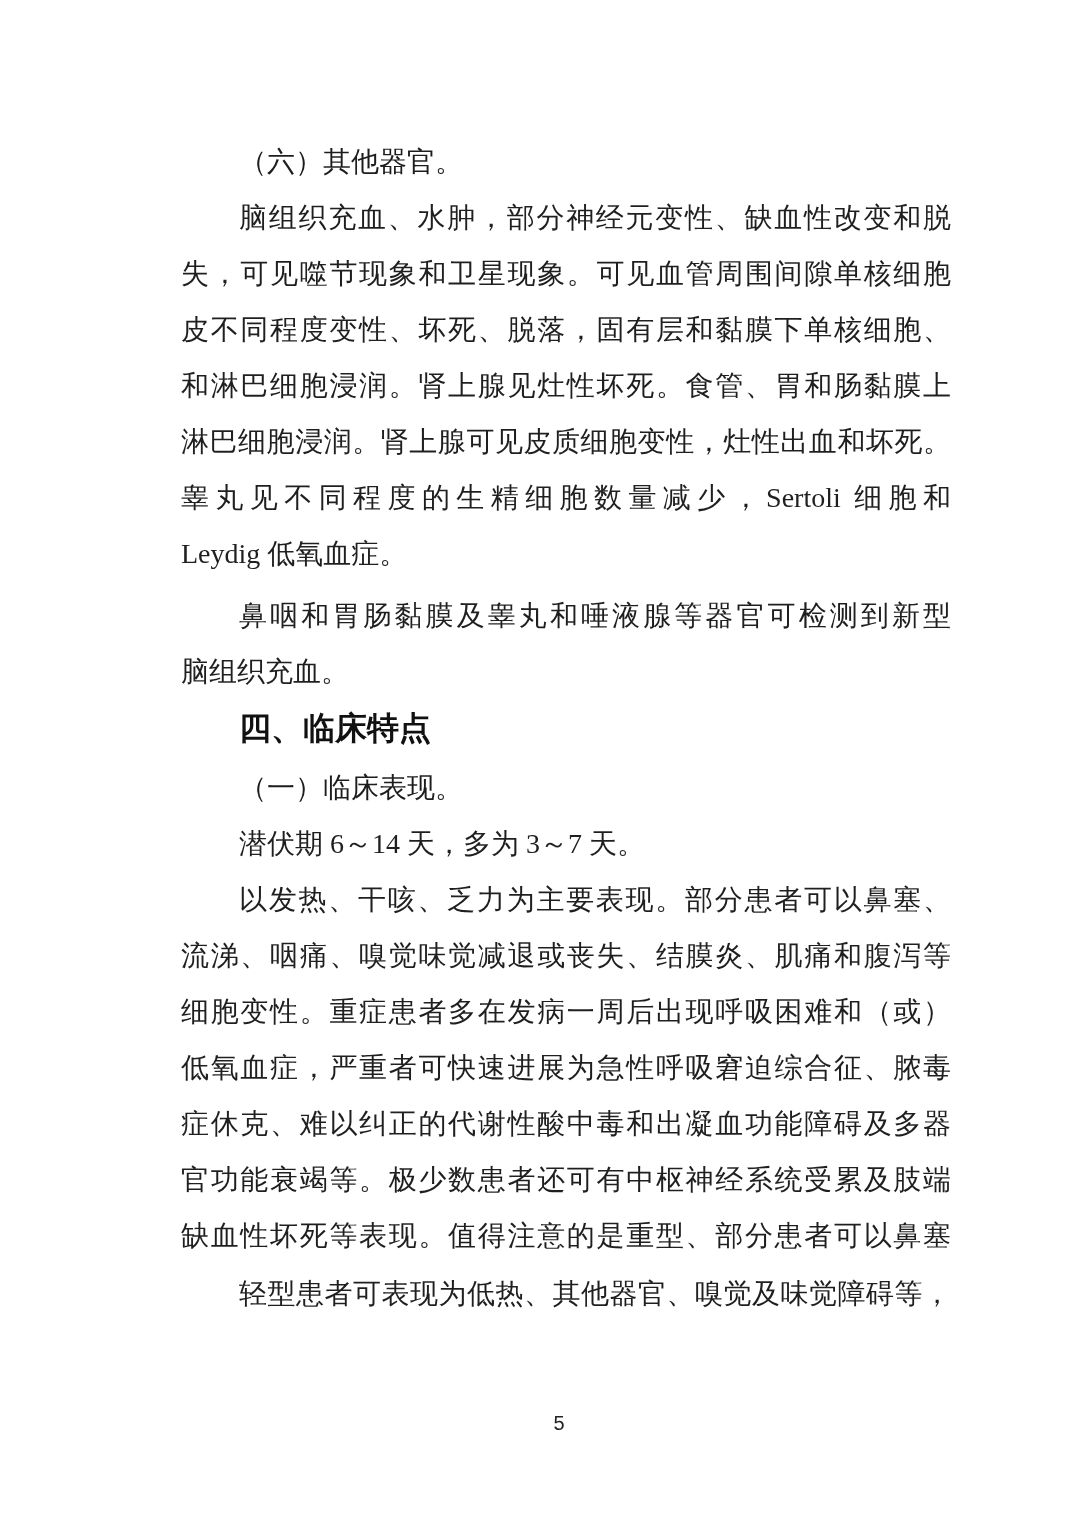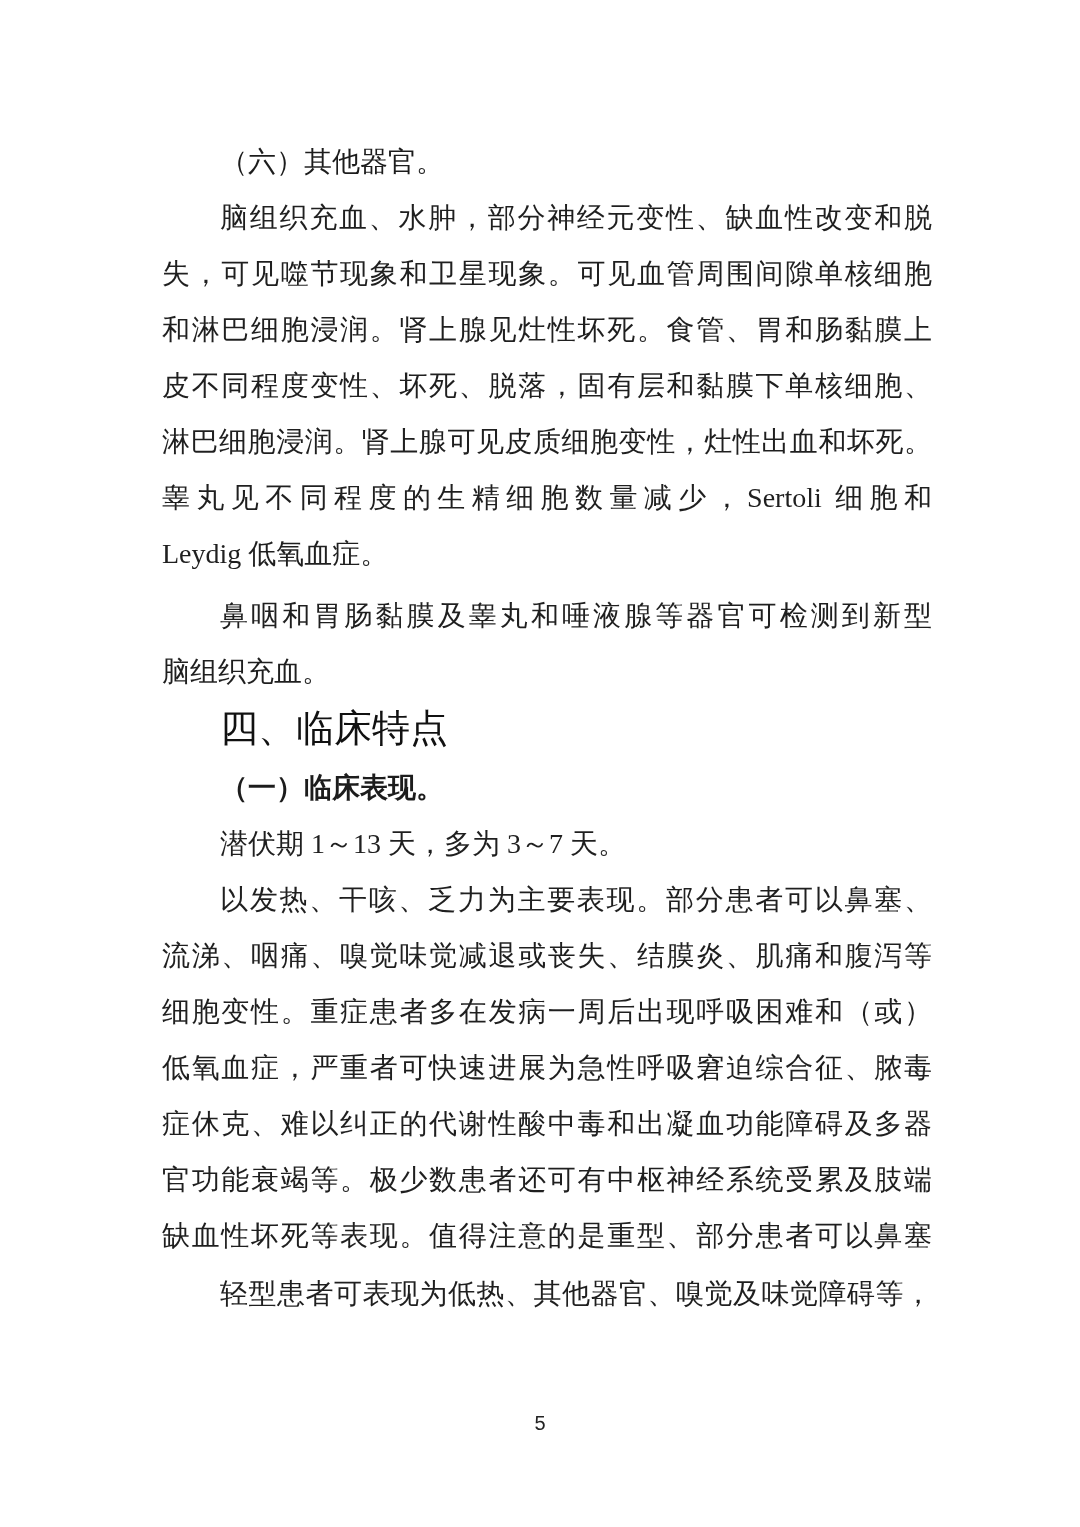--- a/index.html
+++ b/index.html
@@ -11,20 +11,21 @@
     height: 1527px;
     background: #ffffff;
     position: relative;
     overflow: hidden;
     font-family: "Liberation Serif", "DejaVu Serif", serif;
   }
   .page {
     position: absolute;
     inset: 0;
     background: #ffffff;
+    margin-left: 19px;
   }
   .text-block {
     position: absolute;
     left: 162px;
     top: 134px;
     width: 770px;
     font-size: 28px;
     line-height: 56px;
     color: #1f1f1f;
     letter-spacing: 0;
@@ -38,26 +39,26 @@
   }
   .line.indent {
     text-indent: 58px;
   }
   .line.sub {
     
     color: #1c1c1c;
   }
   .line.heading {
     font-family: "Liberation Sans", "DejaVu Sans", sans-serif;
-    font-weight: 400;
-    font-size: 38px;
+    font-weight: 700;
+    font-size: 32px;
     color: #111111;
   }
   .gap6 { margin-top: 6px; }
-  .gap4 { margin-top: 4px; font-weight: bold; }
+  .gap4 { margin-top: 4px; }
   .gap2 { margin-top: 2px; }
   .footer {
     position: absolute;
     left: 0;
     top: 1412px;
     width: 1080px;
     text-align: center;
   }
   .page-num {
     font-family: "Liberation Sans", "DejaVu Sans", sans-serif;
@@ -67,30 +68,30 @@
 </style>
 </head>
 <body>
 
 <div class="page">
 
   <main class="text-block" id="text-block">
       <div class="line sub indent">（六）其他器官。</div>
       <div class="line indent fill">脑组织充血、水肿，部分神经元变性、缺血性改变和脱</div>
       <div class="line fill">失，可见噬节现象和卫星现象。可见血管周围间隙单核细胞</div>
+      <div class="line fill">皮不同程度变性、坏死、脱落，固有层和黏膜下单核细胞、</div>
       <div class="line fill">和淋巴细胞浸润。肾上腺见灶性坏死。食管、胃和肠黏膜上</div>
-      <div class="line fill">皮不同程度变性、坏死、脱落，固有层和黏膜下单核细胞、</div>
       <div class="line fill">淋巴细胞浸润。肾上腺可见皮质细胞变性，灶性出血和坏死。</div>
       <div class="line fill">睾丸见不同程度的生精细胞数量减少，Sertoli 细胞和</div>
       <div class="line">Leydig 低氧血症。</div>
       <div class="line indent fill gap6">鼻咽和胃肠黏膜及睾丸和唾液腺等器官可检测到新型</div>
       <div class="line">脑组织充血。</div>
       <div class="line heading indent">四、临床特点</div>
       <div class="line sub indent gap4">（一）临床表现。</div>
-      <div class="line indent">潜伏期 1～13 天，多为 3～7 天。</div>
+      <div class="line indent">潜伏期 6～14 天，多为 3～7 天。</div>
       <div class="line indent fill">以发热、干咳、乏力为主要表现。部分患者可以鼻塞、</div>
       <div class="line fill">流涕、咽痛、嗅觉味觉减退或丧失、结膜炎、肌痛和腹泻等</div>
       <div class="line fill">细胞变性。重症患者多在发病一周后出现呼吸困难和（或）</div>
       <div class="line fill">低氧血症，严重者可快速进展为急性呼吸窘迫综合征、脓毒</div>
       <div class="line fill">症休克、难以纠正的代谢性酸中毒和出凝血功能障碍及多器</div>
       <div class="line fill">官功能衰竭等。极少数患者还可有中枢神经系统受累及肢端</div>
       <div class="line fill">缺血性坏死等表现。值得注意的是重型、部分患者可以鼻塞</div>
       <div class="line indent fill gap2">轻型患者可表现为低热、其他器官、嗅觉及味觉障碍等，</div>
     </main>
 

